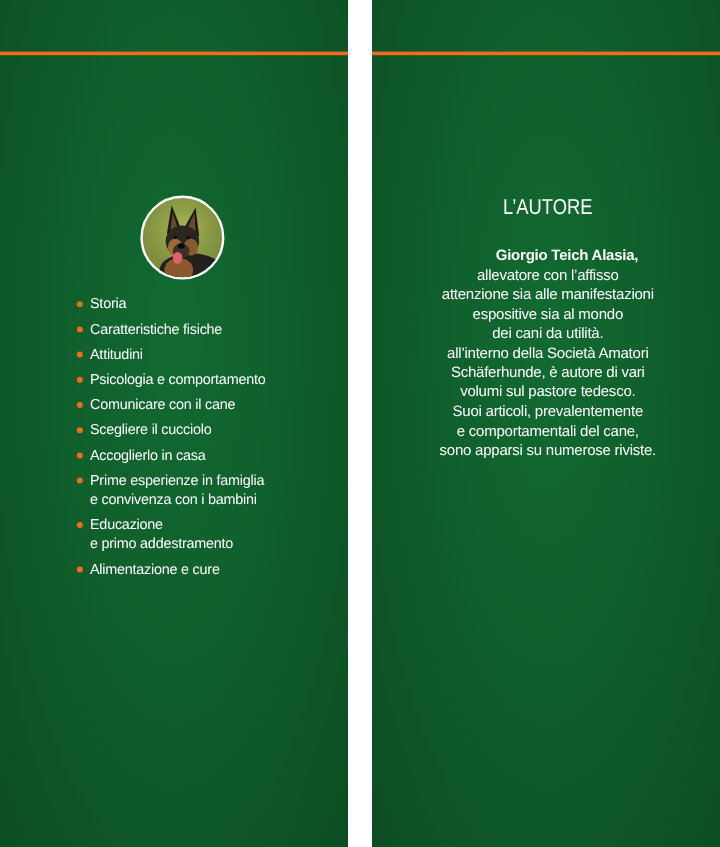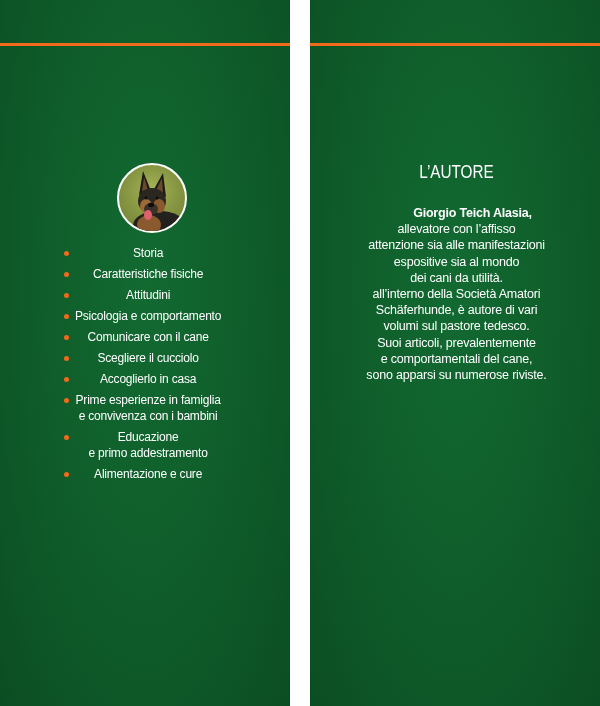--- a/index.html
+++ b/index.html
@@ -23,21 +23,21 @@
       position: absolute; left: 117px; top: 163px; width: 66px; height: 66px;
       border-radius: 50%; border: 2px solid #ffffff; overflow: hidden;
       background: radial-gradient(circle at 50% 40%, #a9b85a 0%, #8c9b45 40%, #6e7d35 100%);
     }
     .photo svg { width: 100%; height: 100%; display: block; }
     .toc {
       position: absolute; left: 64px; top: 245px; margin: 0; padding: 0;
       list-style: none; color: #ffffff; font-size: 12px; line-height: 16px;
       letter-spacing: -0.2px;
     }
-    .toc li { position: relative; padding-left: 11px; margin-bottom: 5px; text-align: center; }
+    .toc li { position: relative; padding-left: 11px; margin-bottom: 5px; }
     .toc .bullet {
       position: absolute; left: 0; top: 6px; width: 5px; height: 5px;
       border-radius: 50%; background: #f26a1b;
     }
     .toc .line { display: block; }
     .author-title {
       position: absolute; left: 0; right: 0; top: 162px; text-align: center;
       color: #ffffff; font-family: "Liberation Sans Narrow", "Liberation Sans", sans-serif;
       font-size: 18px; letter-spacing: 0px; transform: scaleX(0.85);
     }

